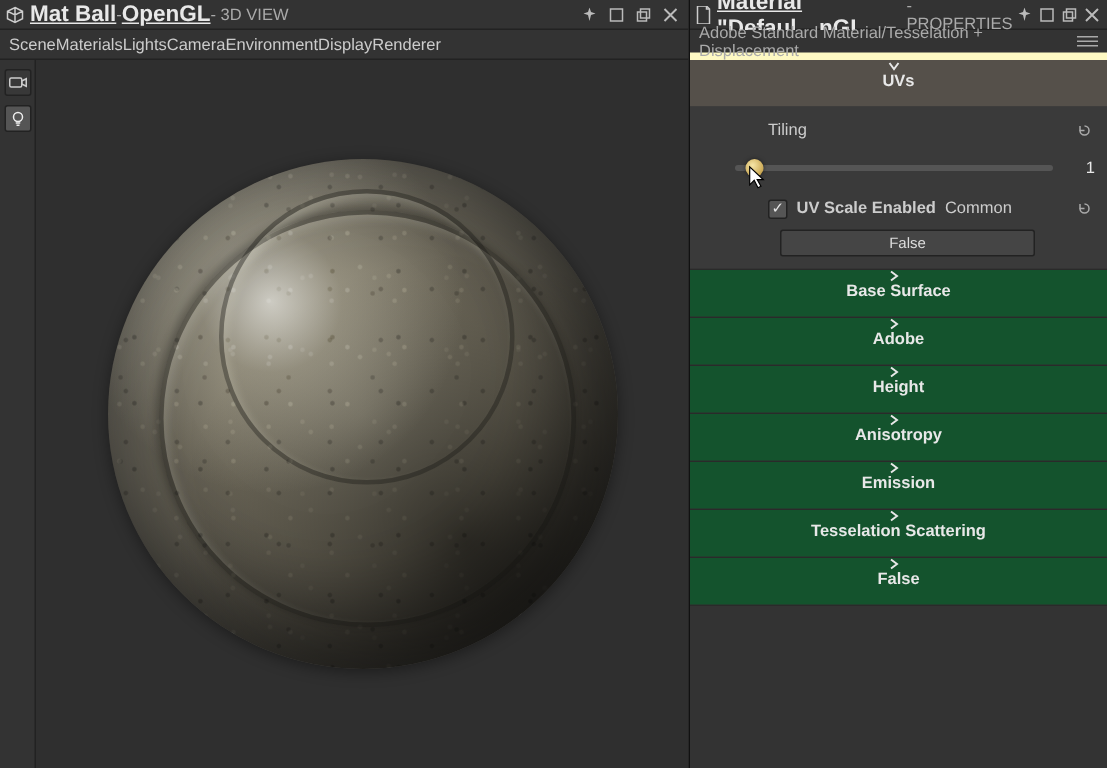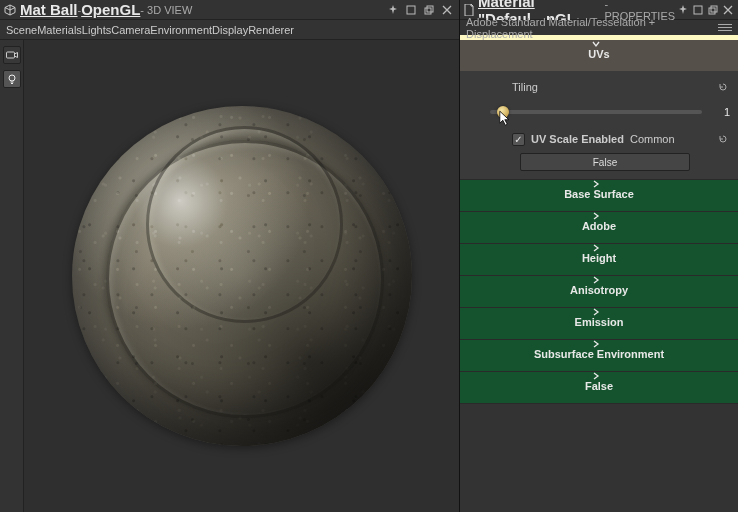--- a/index.html
+++ b/index.html
@@ -313,21 +313,21 @@
             <span>Emission</span>
           </div>
         </div>
       <div class="section">
           <div class="section-header collapsed">
             <span class="chev">
               <svg width="8" height="8" viewBox="0 0 8 8">
                 <path d="M2 1 L6 4 L2 7" fill="none" stroke="#e8e8e8" stroke-width="1.3"></path>
               </svg>
             </span>
-            <span>Subsurface Environment</span>
+            <span>Tesselation Scattering</span>
           </div>
         </div>
       <div class="section">
           <div class="section-header collapsed">
             <span class="chev">
               <svg width="8" height="8" viewBox="0 0 8 8">
                 <path d="M2 1 L6 4 L2 7" fill="none" stroke="#e8e8e8" stroke-width="1.3"></path>
               </svg>
             </span>
             <span>False</span>

